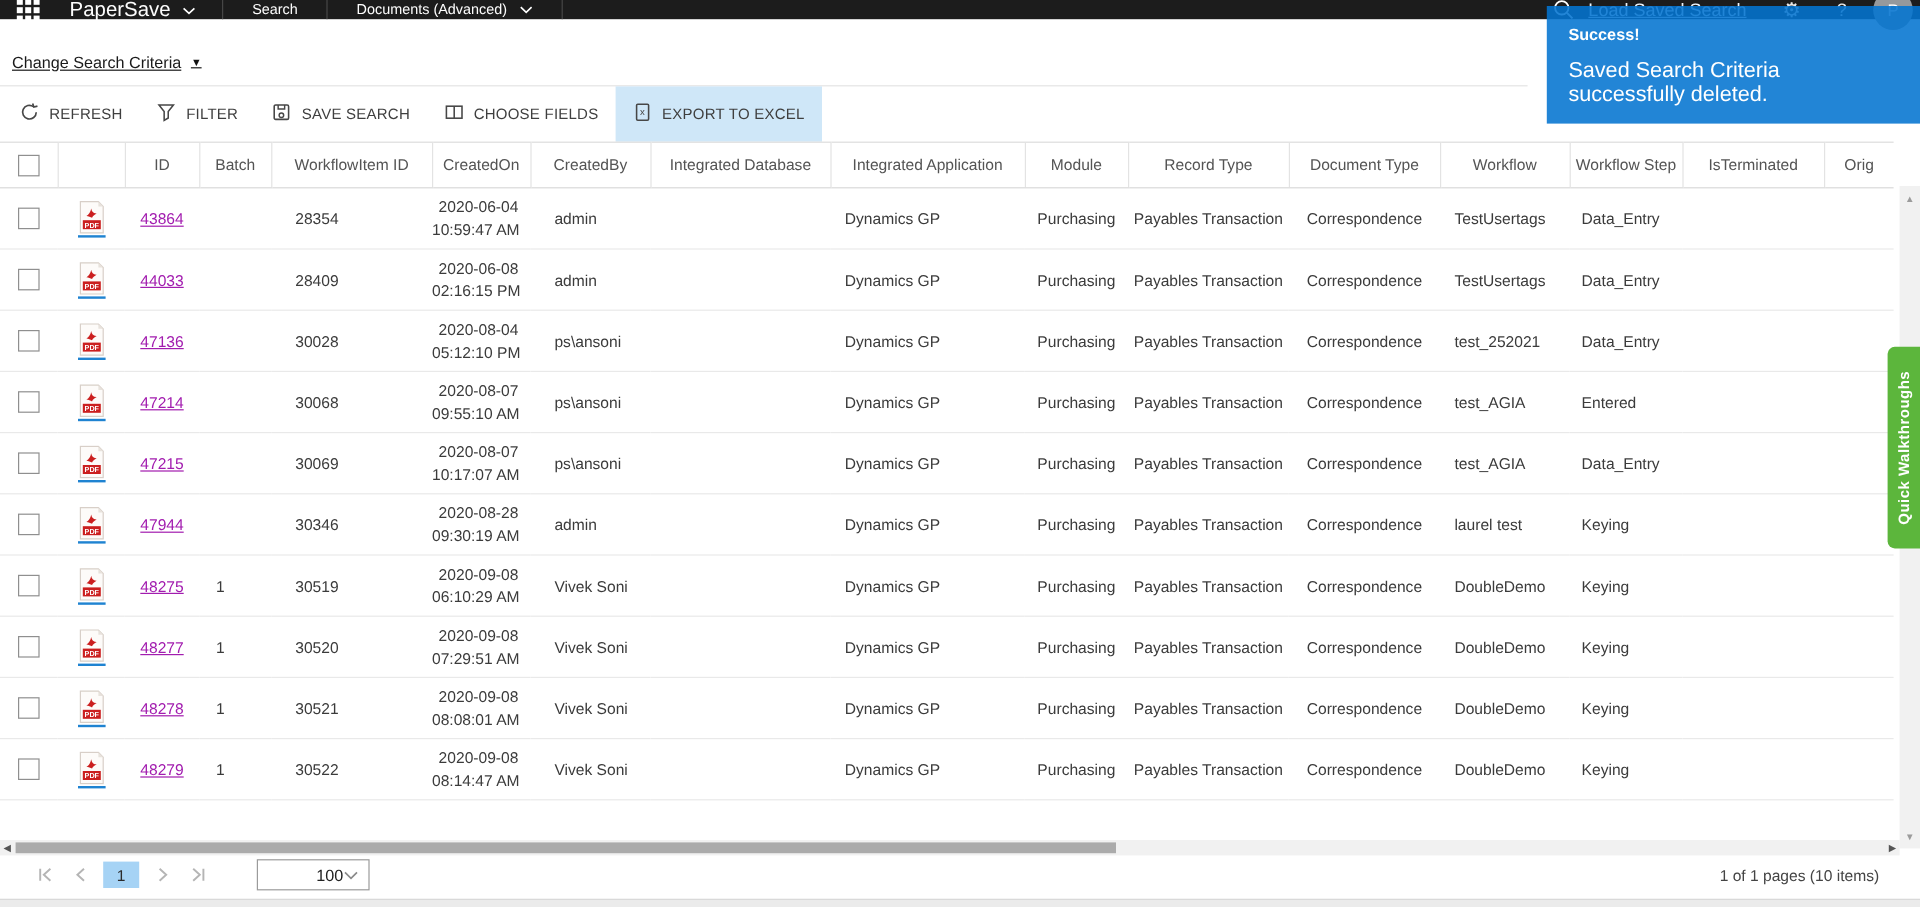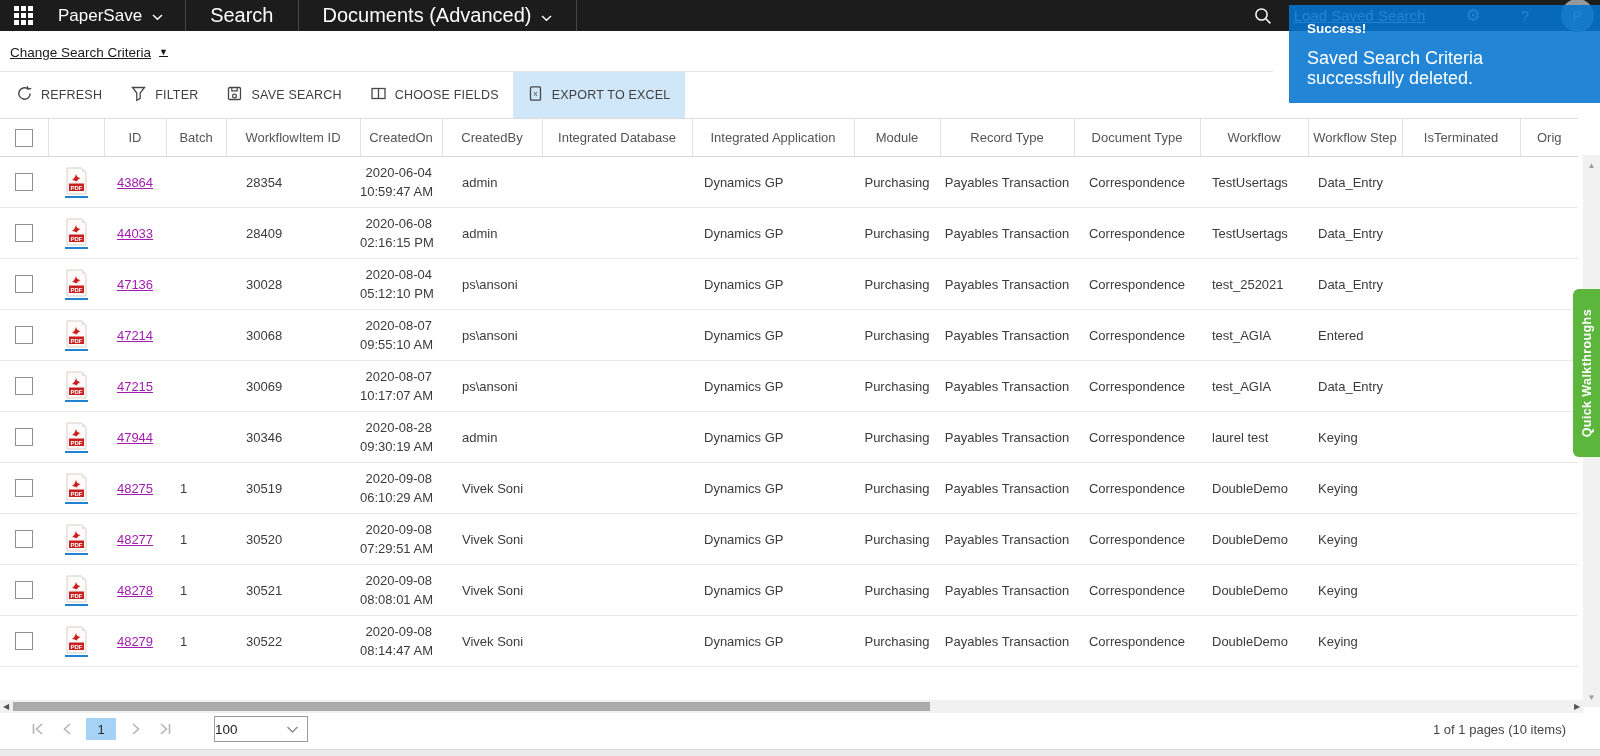--- a/index.html
+++ b/index.html
@@ -1,28 +1,28 @@
 <!DOCTYPE html>
 <html><head>
 <meta charset="utf-8">
 <style>
   html,body{margin:0;padding:0;}
   body{width:1600px;height:756px;overflow:hidden;position:relative;background:#fff;
        font-family:"Liberation Sans",sans-serif;-webkit-font-smoothing:antialiased;}
   
-  .topbar{position:absolute;left:0;top:0;width:1600px;height:31px;background:#1c1c1c;color:#fff;
+  .topbar{position:absolute;left:0;top:0;width:1600px;height:16px;background:#1c1c1c;color:#fff;
           display:flex;align-items:stretch;}
   .waffle{width:46px;display:flex;align-items:center;justify-content:center;cursor:pointer;}
   .waffle-grid{display:grid;grid-template-columns:repeat(3,5px);grid-template-rows:repeat(3,5px);gap:2px;}
   .waffle-grid span{background:#fff;width:5px;height:5px;display:block;}
-  .tb-item{display:flex;align-items:center;padding:0 24px;font-size:20px;color:#fdfdfd;cursor:pointer;
+  .tb-item{display:flex;align-items:center;padding:0 24px;font-size:12px;color:#fdfdfd;cursor:pointer;
            border-right:1px solid #464646;white-space:nowrap;}
   .tb-brand{font-size:17px;padding:0 22px 0 12px;}
   .chev{margin-left:10px;display:inline-block;}
-  .tb-right{margin-left:auto;display:flex;align-items:center;gap:10px;padding-right:6px;}
+  .tb-right{margin-left:auto;display:flex;align-items:center;gap:0;padding-right:6px;}
   .tb-search{width:34px;display:flex;align-items:center;justify-content:center;cursor:pointer;}
   .load-link{font-size:15px;color:#eef4fa;text-decoration:underline;cursor:pointer;margin:0 14px 0 4px;white-space:nowrap;}
   .tb-gear{font-size:17px;color:#e8e8e8;cursor:pointer;padding:0 16px;}
   .tb-help{font-size:15px;color:#e8e8e8;cursor:pointer;padding:0 14px;}
   .avatar{width:33px;height:33px;border-radius:50%;background:#96999c;color:#fff;font-size:14px;
           display:flex;align-items:center;justify-content:center;margin-left:8px;cursor:pointer;}
   
   .criteria-bar{position:absolute;left:0;top:33px;width:1273px;height:39px;background:#fff;
                 border-bottom:1px solid #e4e4e4;display:flex;align-items:center;padding-left:10px;box-sizing:border-box;}
   .criteria-link{font-size:13.5px;color:#1a1a1a;text-decoration:underline;cursor:pointer;display:flex;align-items:center;gap:8px;}
@@ -71,21 +71,21 @@
              border-radius:6px 0 0 6px;display:flex;align-items:center;justify-content:center;cursor:pointer;z-index:5;}
   .quick-tab span{writing-mode:vertical-rl;transform:rotate(180deg);color:#fff;font-size:12.5px;font-weight:bold;
                   letter-spacing:.4px;white-space:nowrap;}
   
   .pager{position:absolute;left:0;top:713px;width:1600px;height:32px;display:flex;align-items:center;background:#fff;}
   .pg-btn{width:30px;height:24px;display:flex;align-items:center;justify-content:center;cursor:pointer;}
   .pg-page{width:30px;height:22px;background:#a6d3f5;color:#2b2b2b;font-size:13px;display:flex;
            align-items:center;justify-content:center;margin:0 4px;cursor:pointer;}
   .pg-size{margin-left:34px;width:92px;height:24px;border:1px solid #9b9b9b;background:#fff;display:flex;
            align-items:center;cursor:pointer;}
-  .pg-size .val{flex:1;text-align:left;font-size:13.5px;color:#222;}
+  .pg-size .val{flex:1;text-align:right;font-size:13.5px;color:#222;}
   .pg-size svg{margin-right:8px;}
   .pg-summary{margin-left:auto;margin-right:34px;font-size:13px;color:#444;}
   
   .bottom-strip{position:absolute;left:0;top:749px;width:1600px;height:7px;background:#ebebeb;border-top:1px solid #d9d9d9;}
   .bottom-artifact{position:absolute;left:1303px;top:743px;width:60px;height:6px;overflow:hidden;color:#3c3c3c;
                    font-size:13px;line-height:13px;}
   
   .toast{position:absolute;left:1289px;top:5px;width:345px;height:98px;background:rgba(3,116,208,0.88);
          color:#fff;z-index:10;box-sizing:border-box;padding:16px 18px 0 18px;}
   .toast-title{font-size:13.5px;font-weight:bold;margin-bottom:12px;}

